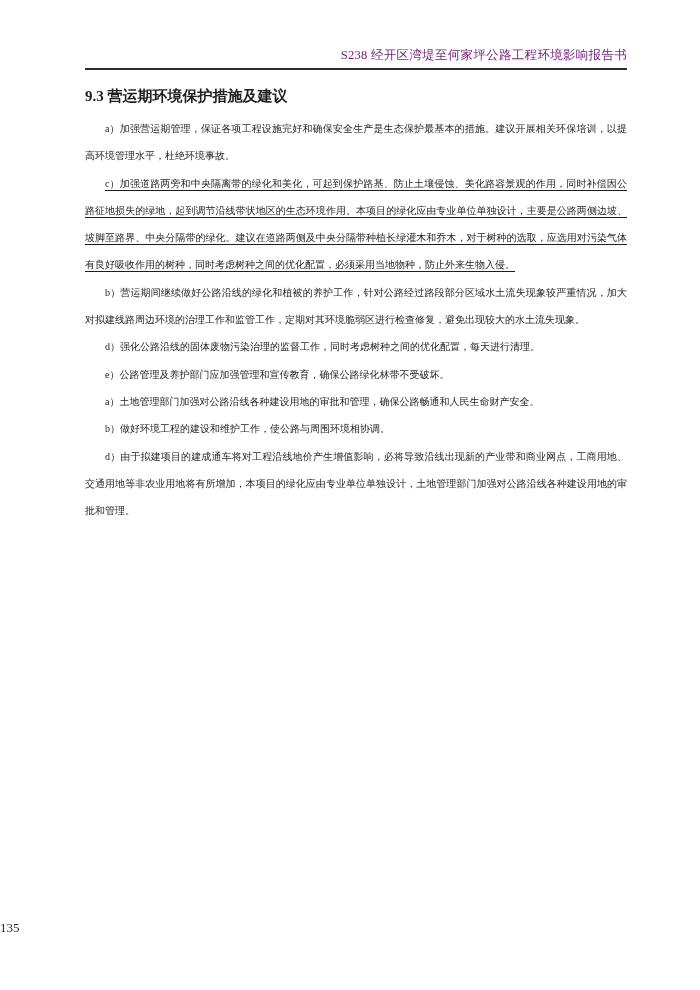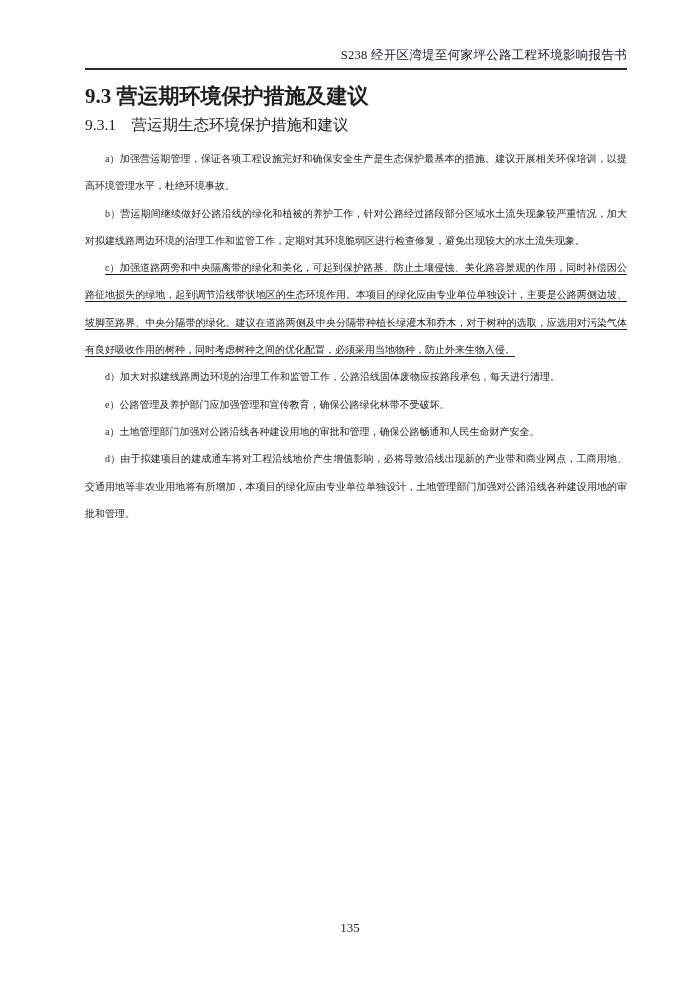--- a/index.html
+++ b/index.html
@@ -19,30 +19,30 @@
   .content {
     position: absolute;
     left: 85px;
     top: 48px;
     width: 542px;
   }
   .header-title {
     font-size: 12.5px;
     line-height: 14px;
     text-align: right;
-    color: #0f172a;
+    color: #701a75;
     letter-spacing: 0.3px;
   }
   .header-rule {
     border: none;
     border-top: 2px solid #2b2b2b;
     margin: 6px 0 0 0;
   }
   .h1 {
-    font-size: 21px;
+    font-size: 15px;
     line-height: 20px;
     font-weight: bold;
     margin: 16px 0 9px 0;
   }
   .h2 {
     font-size: 15.5px;
     line-height: 20px;
     font-weight: normal;
     margin: 6px 0 10px 0;
   }
@@ -58,54 +58,54 @@
   .para.underlined {
     text-decoration: underline;
     text-decoration-thickness: 1px;
     text-underline-offset: 3px;
   }
   .footer {
     position: absolute;
     left: 0;
     top: 918px;
     width: 700px;
-    text-align: center;
+    text-align: left;
   }
   .page-number {
     font-size: 13px;
     color: #2a2a2a;
   }
 </style>
 </head>
 <body>
 
 <div class="page">
   <div class="content">
 
     <div class="header-title">S238 经开区湾堤至何家坪公路工程环境影响报告书</div>
     <hr class="header-rule">
 
     <div class="h1">9.3 营运期环境保护措施及建议</div>
 
-    <div class="h2">9.3.1　营运期生态环境保护措施和建议</div>
 
     <p class="para">a）加强营运期管理，保证各项工程设施完好和确保安全生产是生态保护最基本的措施。建议开展相关环保培训，以提高环境管理水平，杜绝环境事故。</p>
 
+    <p class="para underlined">c）加强道路两旁和中央隔离带的绿化和美化，可起到保护路基、防止土壤侵蚀、美化路容景观的作用，同时补偿因公路征地损失的绿地，起到调节沿线带状地区的生态环境作用。本项目的绿化应由专业单位单独设计，主要是公路两侧边坡、坡脚至路界、中央分隔带的绿化。建议在道路两侧及中央分隔带种植长绿灌木和乔木，对于树种的选取，应选用对污染气体有良好吸收作用的树种，同时考虑树种之间的优化配置，必须采用当地物种，防止外来生物入侵。</p>
+
     <p class="para">b）营运期间继续做好公路沿线的绿化和植被的养护工作，针对公路经过路段部分区域水土流失现象较严重情况，加大对拟建线路周边环境的治理工作和监管工作，定期对其环境脆弱区进行检查修复，避免出现较大的水土流失现象。</p>
 
-    <p class="para underlined">c）加强道路两旁和中央隔离带的绿化和美化，可起到保护路基、防止土壤侵蚀、美化路容景观的作用，同时补偿因公路征地损失的绿地，起到调节沿线带状地区的生态环境作用。本项目的绿化应由专业单位单独设计，主要是公路两侧边坡、坡脚至路界、中央分隔带的绿化。建议在道路两侧及中央分隔带种植长绿灌木和乔木，对于树种的选取，应选用对污染气体有良好吸收作用的树种，同时考虑树种之间的优化配置，必须采用当地物种，防止外来生物入侵。</p>
-
-    <p class="para">d）加大对拟建线路周边环境的治理工作和监管工作，公路沿线固体废物应按路段承包，每天进行清理。</p>
+    <p class="para">d）强化公路沿线的固体废物污染治理的监督工作，同时考虑树种之间的优化配置，每天进行清理。</p>
 
     <p class="para">e）公路管理及养护部门应加强管理和宣传教育，确保公路绿化林带不受破坏。</p>
 
 
 
     <p class="para">a）土地管理部门加强对公路沿线各种建设用地的审批和管理，确保公路畅通和人民生命财产安全。</p>
 
+    <p class="para">b）做好环境工程的建设和维护工作，使公路与周围环境相协调。</p>
 
 
     <p class="para">d）由于拟建项目的建成通车将对工程沿线地价产生增值影响，必将导致沿线出现新的产业带和商业网点，工商用地、交通用地等非农业用地将有所增加，本项目的绿化应由专业单位单独设计，土地管理部门加强对公路沿线各种建设用地的审批和管理。</p>
 
   </div>
 
   <div class="footer">
     <span class="page-number">135</span>
   </div>
 </div>

